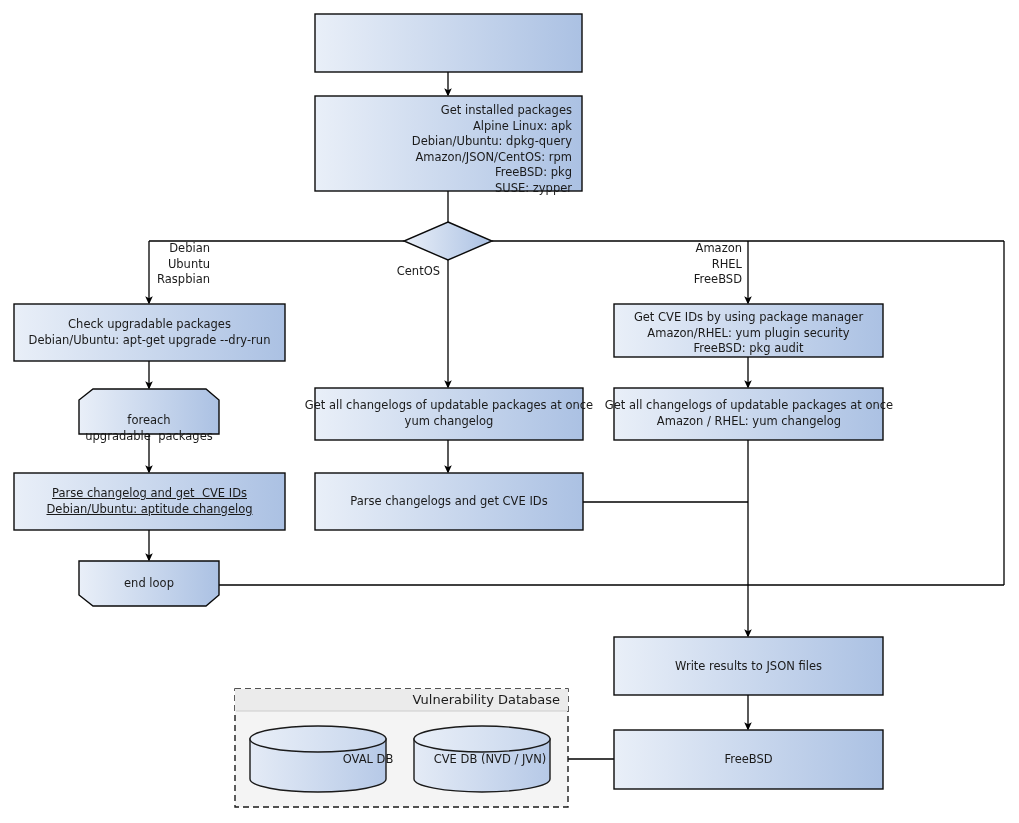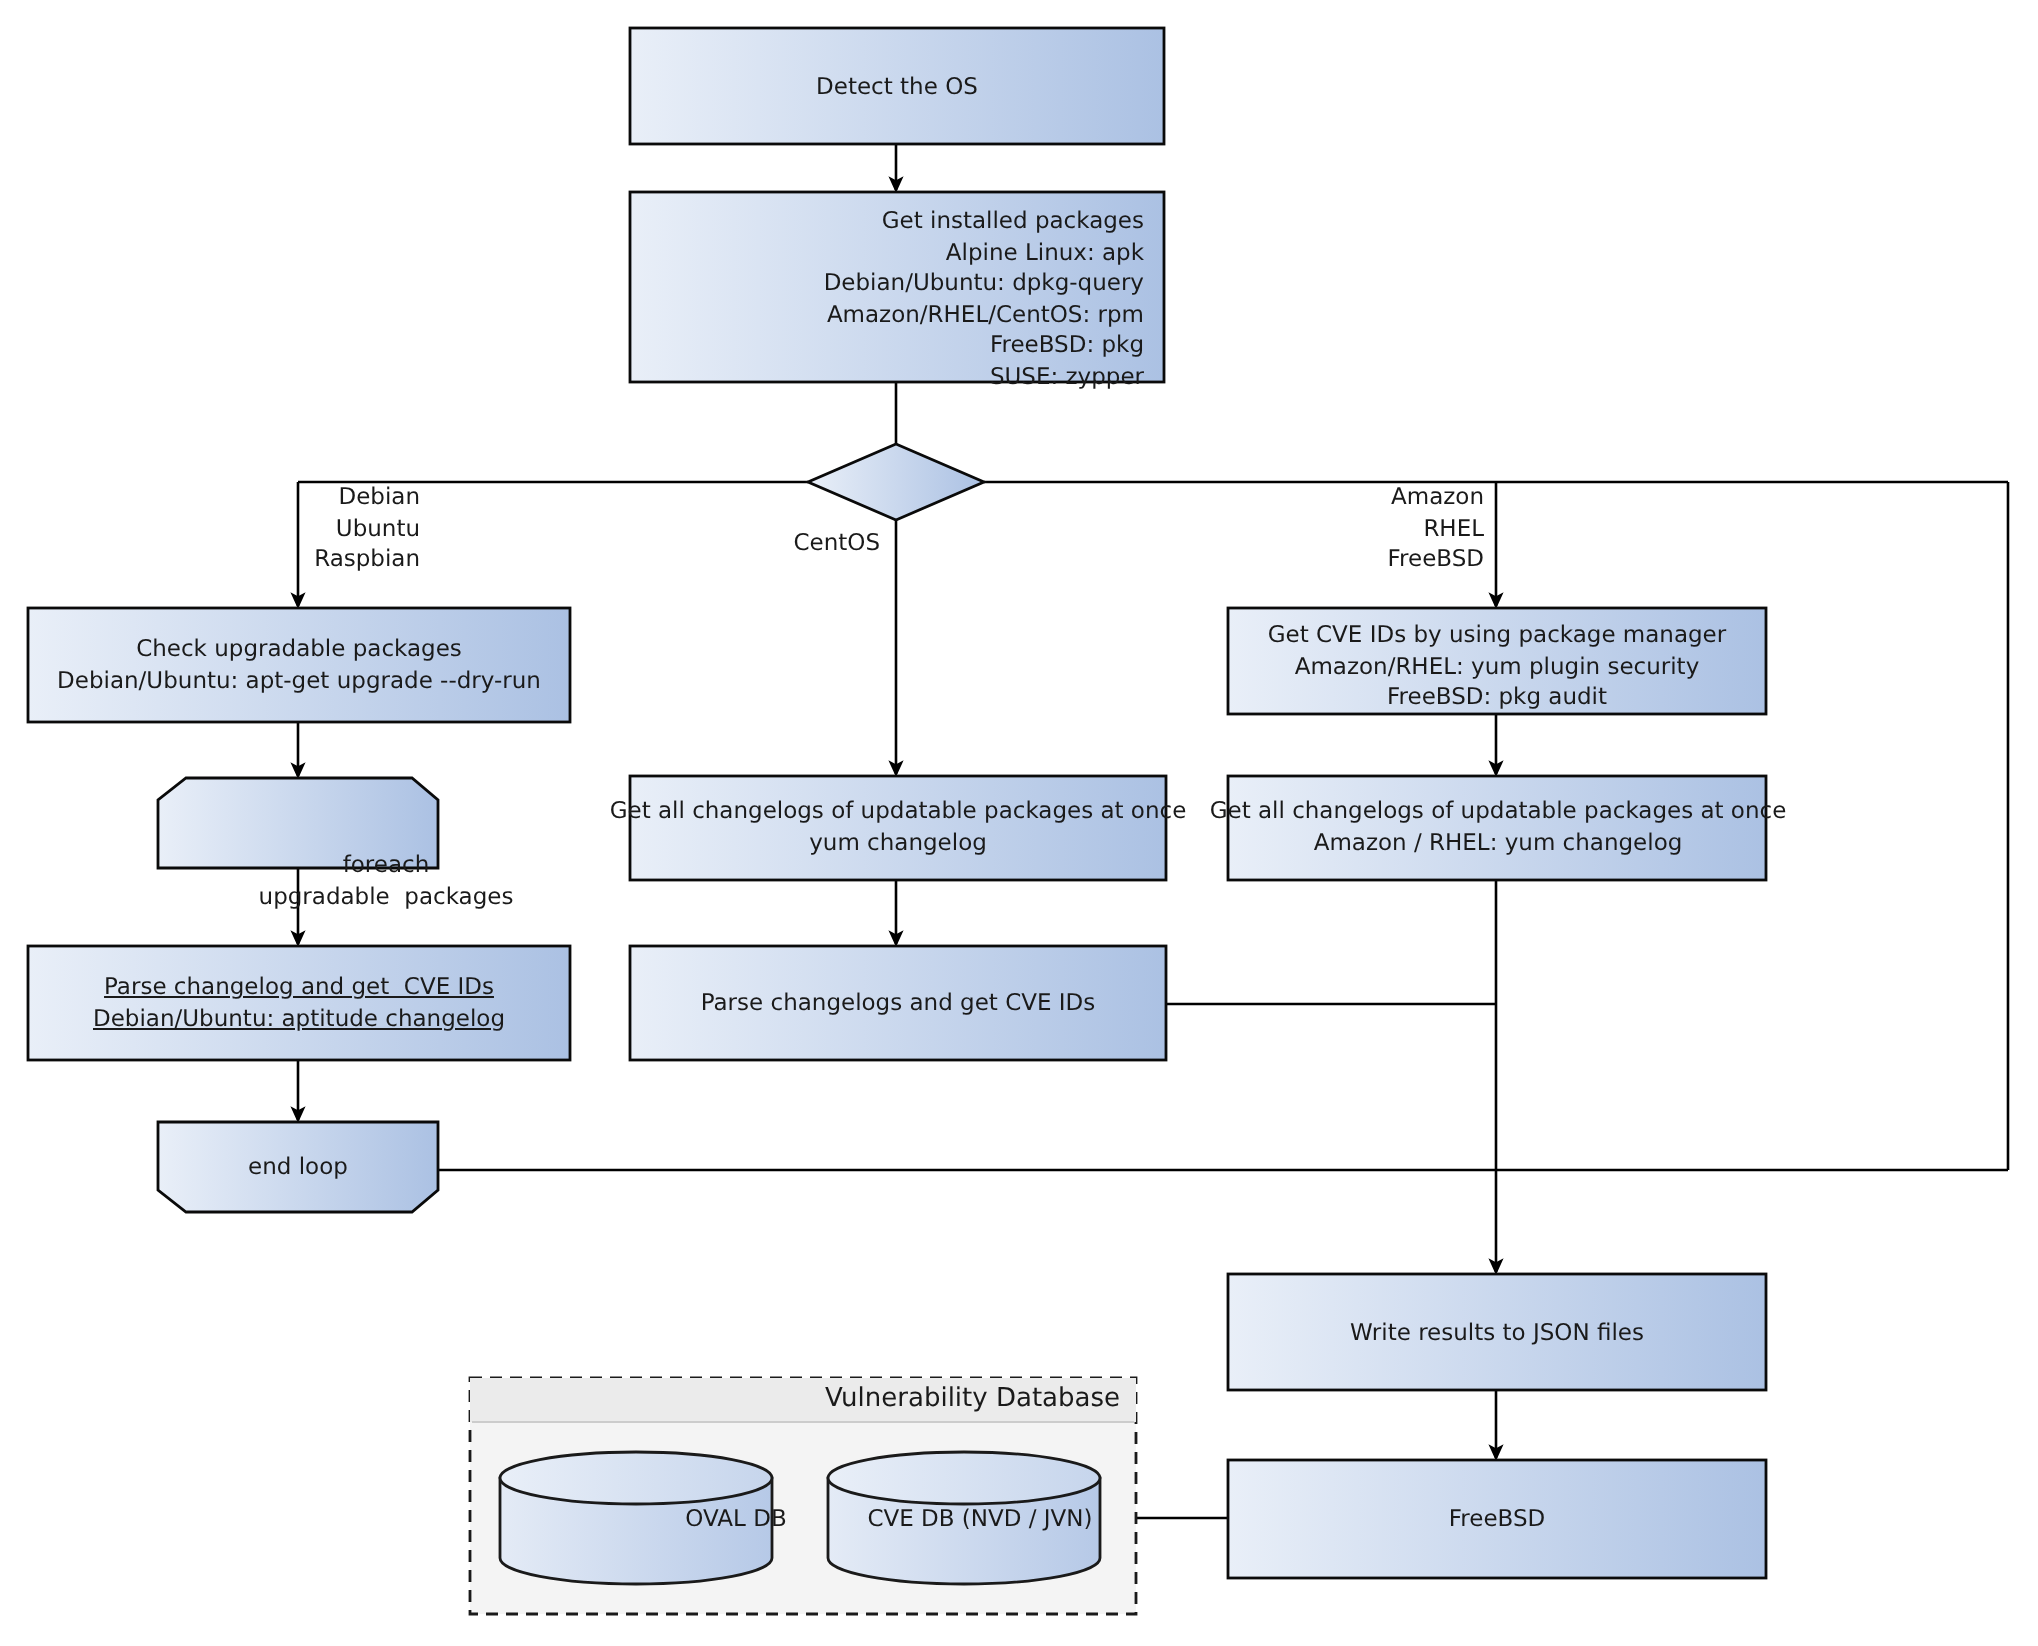--- a/index.html
+++ b/index.html
@@ -161,33 +161,32 @@
         <ellipse cx="318" cy="739" rx="68" ry="13" fill="url(#cylTopGrad)" stroke="#1a1a1a" stroke-width="1.4"></ellipse>
       </g>
 
       <g>
         <path d="M 414 739 L 414 779 A 68 13 0 0 0 550 779 L 550 739 Z" fill="url(#cylGrad)" stroke="#1a1a1a" stroke-width="1.4"></path>
         <ellipse cx="482" cy="739" rx="68" ry="13" fill="url(#cylTopGrad)" stroke="#1a1a1a" stroke-width="1.4"></ellipse>
       </g>
     </g>
   </svg>
 
-  <div class="node-text" style="left:315px; top:36px; width:267px;">Detect the OS</div>
 
   <div class="node-text right" style="left:315px; top:103px; width:267px; padding-right:10px; box-sizing:border-box;">Get installed packages
 Alpine Linux: apk
 Debian/Ubuntu: dpkg-query
-Amazon/RHEL/CentOS: rpm
+Amazon/JSON/CentOS: rpm
 FreeBSD: pkg
 SUSE: zypper</div>
 
   <div class="node-text" style="left:14px; top:317px; width:271px;">Check upgradable packages
 Debian/Ubuntu: apt-get upgrade --dry-run</div>
 
-  <div class="node-text" style="left:79px; top:425px; width:140px;padding-left:44px;">foreach
+  <div class="node-text" style="left:79px; top:413px; width:140px;">foreach
 upgradable  packages</div>
 
   <div class="node-text" style="left:14px; top:486px; width:271px;text-decoration:underline;">Parse changelog and get  CVE IDs
 Debian/Ubuntu: aptitude changelog</div>
 
   <div class="node-text" style="left:79px; top:576px; width:140px;">end loop</div>
 
   <div class="node-text" style="left:295px; top:398px; width:308px;">Get all changelogs of updatable packages at once
 yum changelog</div>
 

